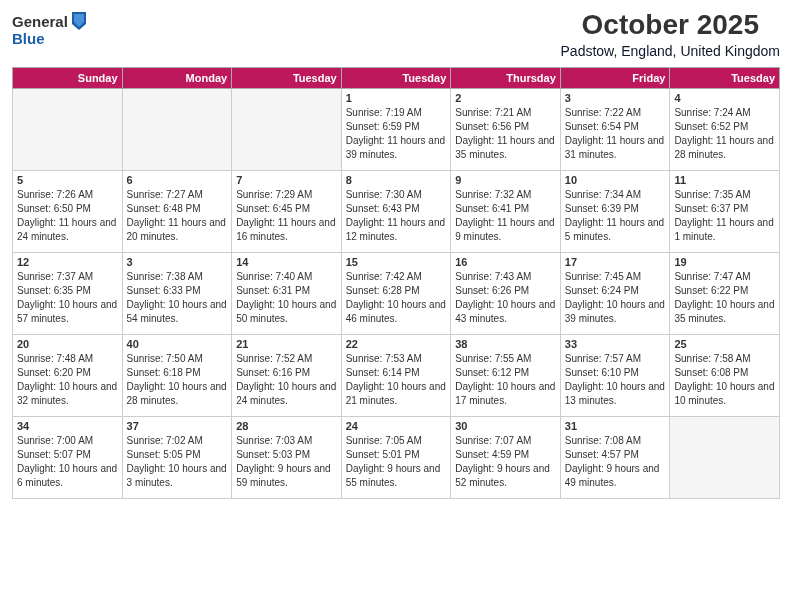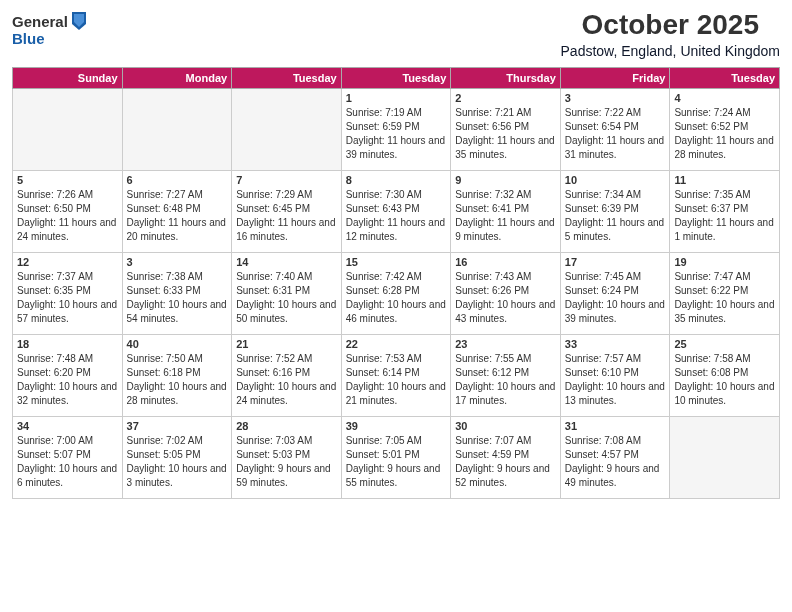--- a/index.html
+++ b/index.html
@@ -204,37 +204,37 @@
             <div class="day-num">17</div>
             <div class="day-info">Sunrise: 7:45 AM<br>Sunset: 6:24 PM<br>Daylight: 10 hours and 39 minutes.</div>
           </td>
           <td>
             <div class="day-num">19</div>
             <div class="day-info">Sunrise: 7:47 AM<br>Sunset: 6:22 PM<br>Daylight: 10 hours and 35 minutes.</div>
           </td>
         </tr>
         <tr>
           <td>
-            <div class="day-num">18</div>
+            <div class="day-num">20</div>
             <div class="day-info">Sunrise: 7:48 AM<br>Sunset: 6:20 PM<br>Daylight: 10 hours and 32 minutes.</div>
           </td>
           <td>
             <div class="day-num">40</div>
             <div class="day-info">Sunrise: 7:50 AM<br>Sunset: 6:18 PM<br>Daylight: 10 hours and 28 minutes.</div>
           </td>
           <td>
             <div class="day-num">21</div>
             <div class="day-info">Sunrise: 7:52 AM<br>Sunset: 6:16 PM<br>Daylight: 10 hours and 24 minutes.</div>
           </td>
           <td>
             <div class="day-num">22</div>
             <div class="day-info">Sunrise: 7:53 AM<br>Sunset: 6:14 PM<br>Daylight: 10 hours and 21 minutes.</div>
           </td>
           <td>
-            <div class="day-num">23</div>
+            <div class="day-num">38</div>
             <div class="day-info">Sunrise: 7:55 AM<br>Sunset: 6:12 PM<br>Daylight: 10 hours and 17 minutes.</div>
           </td>
           <td>
             <div class="day-num">33</div>
             <div class="day-info">Sunrise: 7:57 AM<br>Sunset: 6:10 PM<br>Daylight: 10 hours and 13 minutes.</div>
           </td>
           <td>
             <div class="day-num">25</div>
             <div class="day-info">Sunrise: 7:58 AM<br>Sunset: 6:08 PM<br>Daylight: 10 hours and 10 minutes.</div>
           </td>
@@ -246,21 +246,21 @@
           </td>
           <td>
             <div class="day-num">37</div>
             <div class="day-info">Sunrise: 7:02 AM<br>Sunset: 5:05 PM<br>Daylight: 10 hours and 3 minutes.</div>
           </td>
           <td>
             <div class="day-num">28</div>
             <div class="day-info">Sunrise: 7:03 AM<br>Sunset: 5:03 PM<br>Daylight: 9 hours and 59 minutes.</div>
           </td>
           <td>
-            <div class="day-num">39</div>
+            <div class="day-num">24</div>
             <div class="day-info">Sunrise: 7:05 AM<br>Sunset: 5:01 PM<br>Daylight: 9 hours and 55 minutes.</div>
           </td>
           <td>
             <div class="day-num">30</div>
             <div class="day-info">Sunrise: 7:07 AM<br>Sunset: 4:59 PM<br>Daylight: 9 hours and 52 minutes.</div>
           </td>
           <td>
             <div class="day-num">31</div>
             <div class="day-info">Sunrise: 7:08 AM<br>Sunset: 4:57 PM<br>Daylight: 9 hours and 49 minutes.</div>
           </td>

